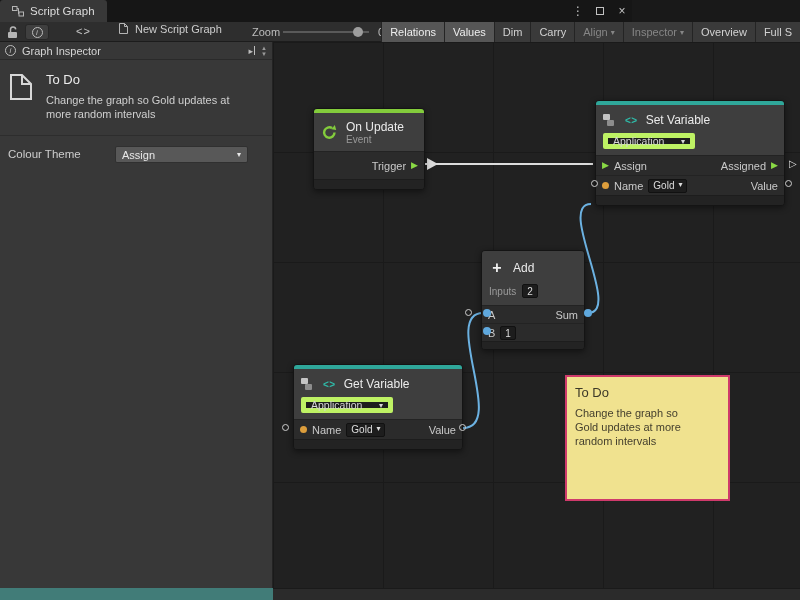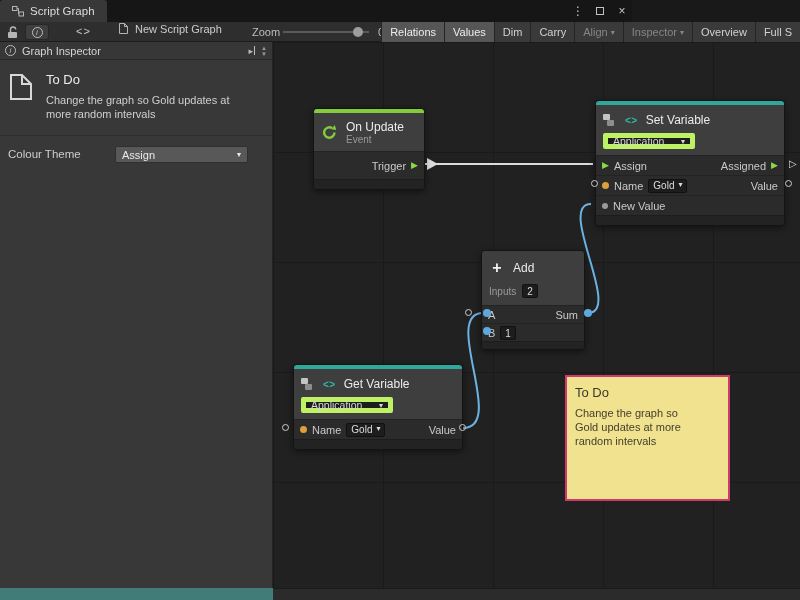--- a/index.html
+++ b/index.html
@@ -260,24 +260,20 @@
       <div class="nrow">
         <span class="dot orange"></span>
         <span>Name</span>
         <span class="mini-dd">
           <span>Gold</span>
           <span class="dd-arrow">▾</span>
         </span>
         <span class="spacer"></span>
         <span>Value</span>
       </div>
-      <div class="nrow">
-        <span class="dot gray"></span>
-        <span>New Value</span>
-      </div>
       <div class="nfoot"></div>
     </div>
 
     <div class="node" style="left:208px;top:208px;width:104px;">
       <div class="nhead" style="height:54px;">
         <div class="nhead-row1" style="height:24px;">
           <span class="plusicon">+</span>
           <span class="ntitle">Add</span>
         </div>
         <div style="display:flex;align-items:center;gap:6px;margin-top:4px;">

